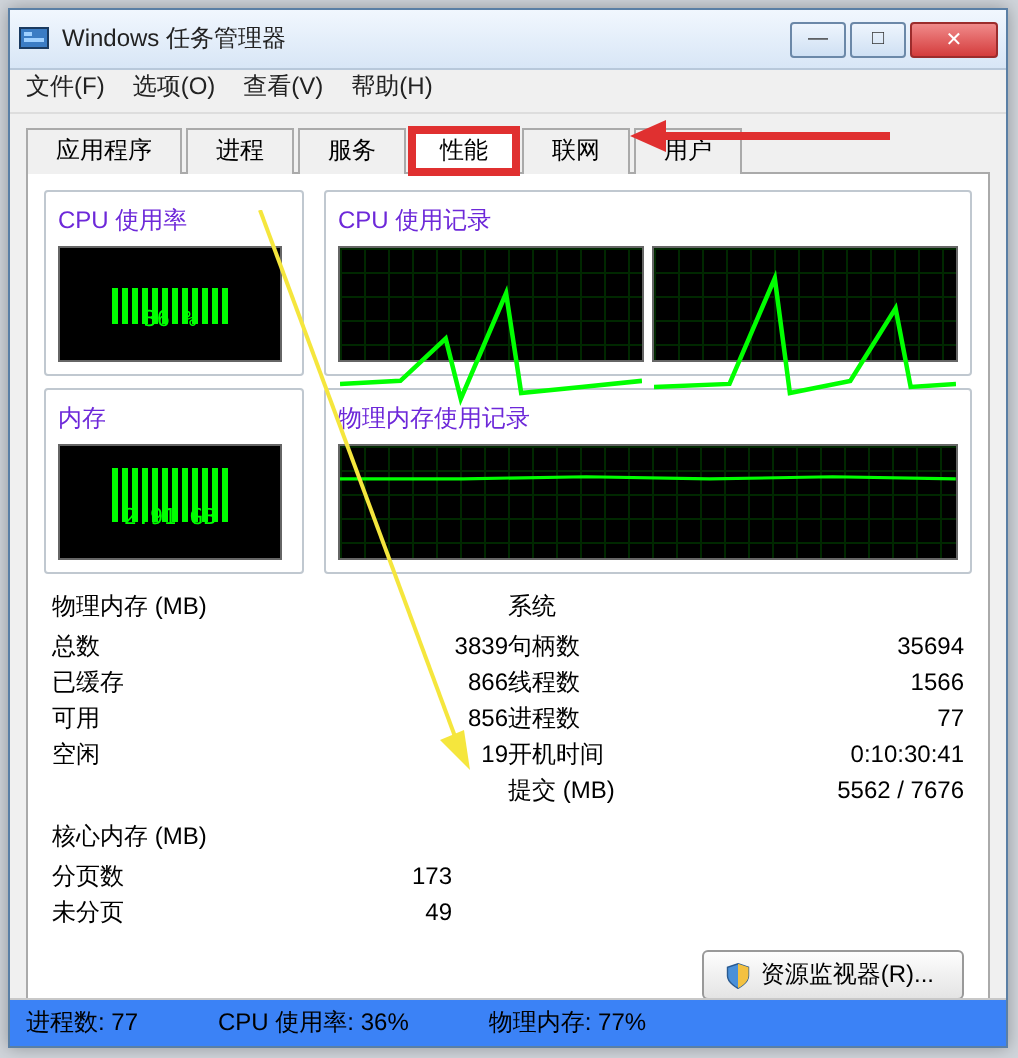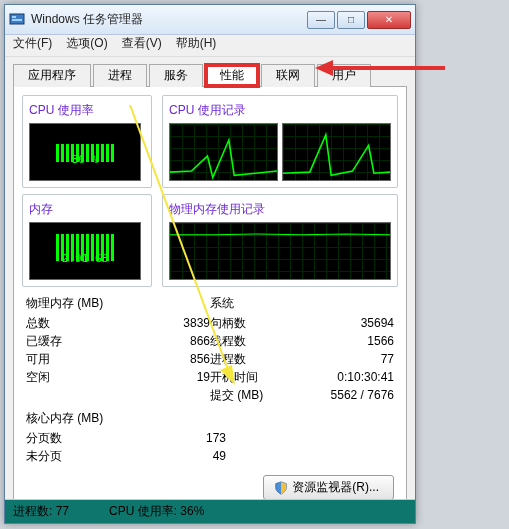--- a/index.html
+++ b/index.html
@@ -1,17 +1,17 @@
 <!DOCTYPE html>
 <html><head>
 <meta charset="utf-8">
 <style>
   * { box-sizing: border-box; font-family: "Microsoft YaHei", Tahoma, sans-serif; }
   body { margin: 0; background: #d0d5db; width: 509px; height: 529px; }
-  .window { position: absolute; left: 4px; top: 4px; width: 412px; height: 520px; border: 1px solid #5a7fa5; background: #f0f0f0; box-shadow: 0 0 8px rgba(0,0,0,0.3); }
+  .window { position: absolute; left: 4px; top: 4px; width: 500px; height: 520px; border: 1px solid #5a7fa5; background: #f0f0f0; box-shadow: 0 0 8px rgba(0,0,0,0.3); }
   .titlebar { height: 30px; background: linear-gradient(to bottom, #f1f7fe, #d8e6f6); display: flex; align-items: center; padding: 0 4px; border-bottom: 1px solid #b8c8da; }
   .titlebar .ico { width: 16px; height: 16px; margin-right: 6px; display: inline-flex; align-items: center; justify-content: center; }
   .titlebar .title { font-size: 12px; color: #222; flex: 1; }
   .winbtns { display: flex; }
   .winbtn { width: 28px; height: 18px; margin-left: 2px; border: 1px solid #6b88a8; border-radius: 2px; background: linear-gradient(to bottom,#eef5fd,#cfe0f3); display:flex;align-items:center;justify-content:center; font-size:10px; color:#333; }
   .winbtn.close { width: 44px; background: linear-gradient(to bottom,#f08a8a,#d43c3c); color:#fff; border-color:#9c2c2c; }
   .menubar { height: 22px; background: #f0f0f0; display: flex; align-items: flex-start; padding: 0 8px; font-size: 12px; color: #222; border-bottom: 1px solid #ddd; }
   .menuitem { margin-right: 14px; }
   .client { padding: 6px 8px 4px 8px; }
   .tabs { display: flex; border-bottom: 1px solid #aaa; height: 24px; }
@@ -32,21 +32,21 @@
   .chart svg { position:absolute; inset:0; }
   .midrow { display:flex; gap:10px; margin-top:6px; }
   .stats { display:flex; font-size:12px; margin-top:8px; padding:0 4px; }
   .statcol { flex:1; }
   .stathead { margin-bottom:2px; }
   .statline { display:flex; justify-content:space-between; line-height:1.5; }
   .kernel { font-size:12px; margin-top:6px; padding:0 4px; }
   .resbtn { margin-top:10px; border:1px solid #999; background:linear-gradient(to bottom,#fdfdfd,#e4e4e4); padding:3px 10px; font-size:12px; border-radius:3px; display:inline-flex; align-items:center; gap:4px; float:right;margin-left:40px; }
   .resbtn::after { content:""; clear:both; }
   .shield { width:14px; height:14px; display:inline-block; }
-  .statusbar { position:absolute; left:0; right:0; bottom:0; height:24px; border-top:1px solid #c8c8c8; background:#0f766e; display:flex; align-items:center; font-size:12px; padding:0 8px; gap:40px; }
+  .statusbar { position:absolute; left:0; right:0; bottom:0; height:24px; border-top:1px solid #c8c8c8; background:#3b82f6; display:flex; align-items:center; font-size:12px; padding:0 8px; gap:40px; }
   
   .redarrow { position:absolute; left:310px; top:50px; width:130px; height:26px; pointer-events:none; }
   
   .yellowarrow { position:absolute; left:115px; top:100px; width:120px; height:280px; pointer-events:none; }
 </style>
 </head>
 <body>
 
 <div class="window">
 
@@ -222,20 +222,21 @@
         </button>
         <div style="clear:both"></div>
       </div>
 
     </div>
   </div>
 
   <div class="statusbar">
     <span>进程数: 77</span>
     <span>CPU 使用率: 36%</span>
+    <span>物理内存: 77%</span>
   </div>
 
   <svg class="redarrow" viewBox="0 0 130 26">
     <line x1="130" y1="13" x2="10" y2="13" stroke="#e03030" stroke-width="4"></line>
     <polygon points="0,13 18,5 18,21" fill="#e03030"></polygon>
   </svg>
   <svg class="yellowarrow" viewBox="0 0 120 280">
     <line x1="10" y1="0" x2="110" y2="270" stroke="#f5e63d" stroke-width="2"></line>
     <polygon points="115,280 100,265 112,260" fill="#f5e63d"></polygon>
   </svg>

